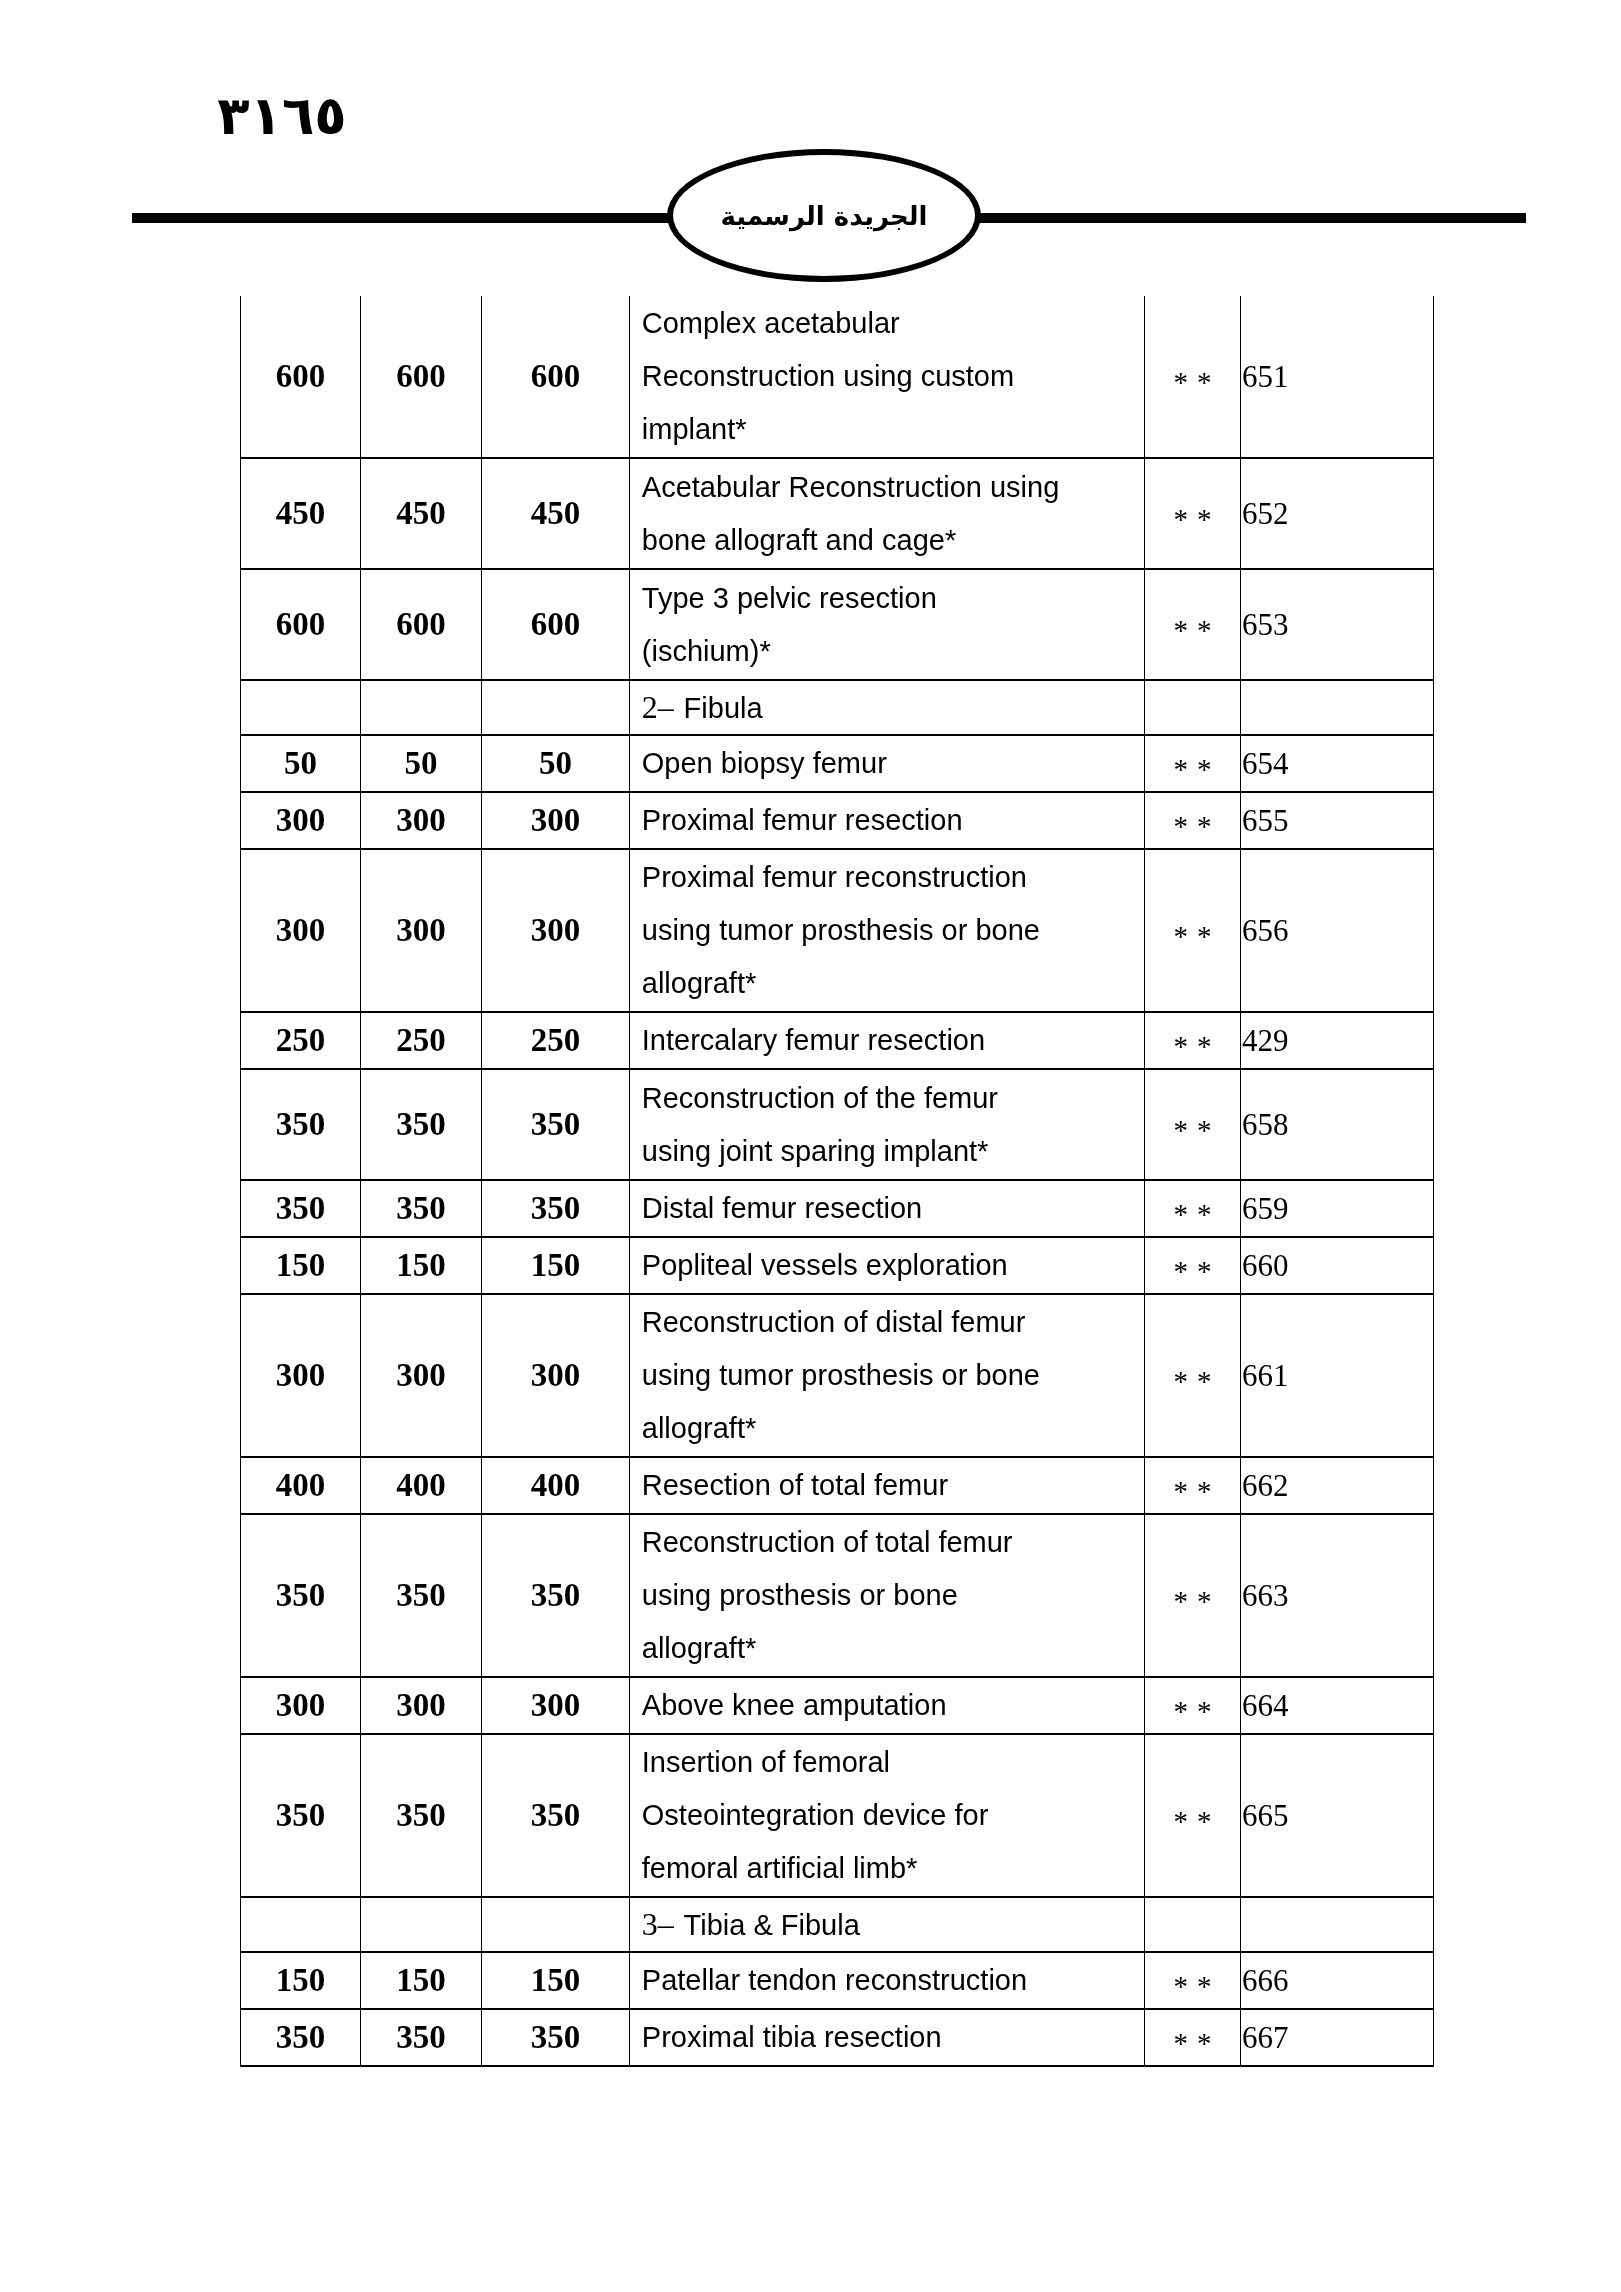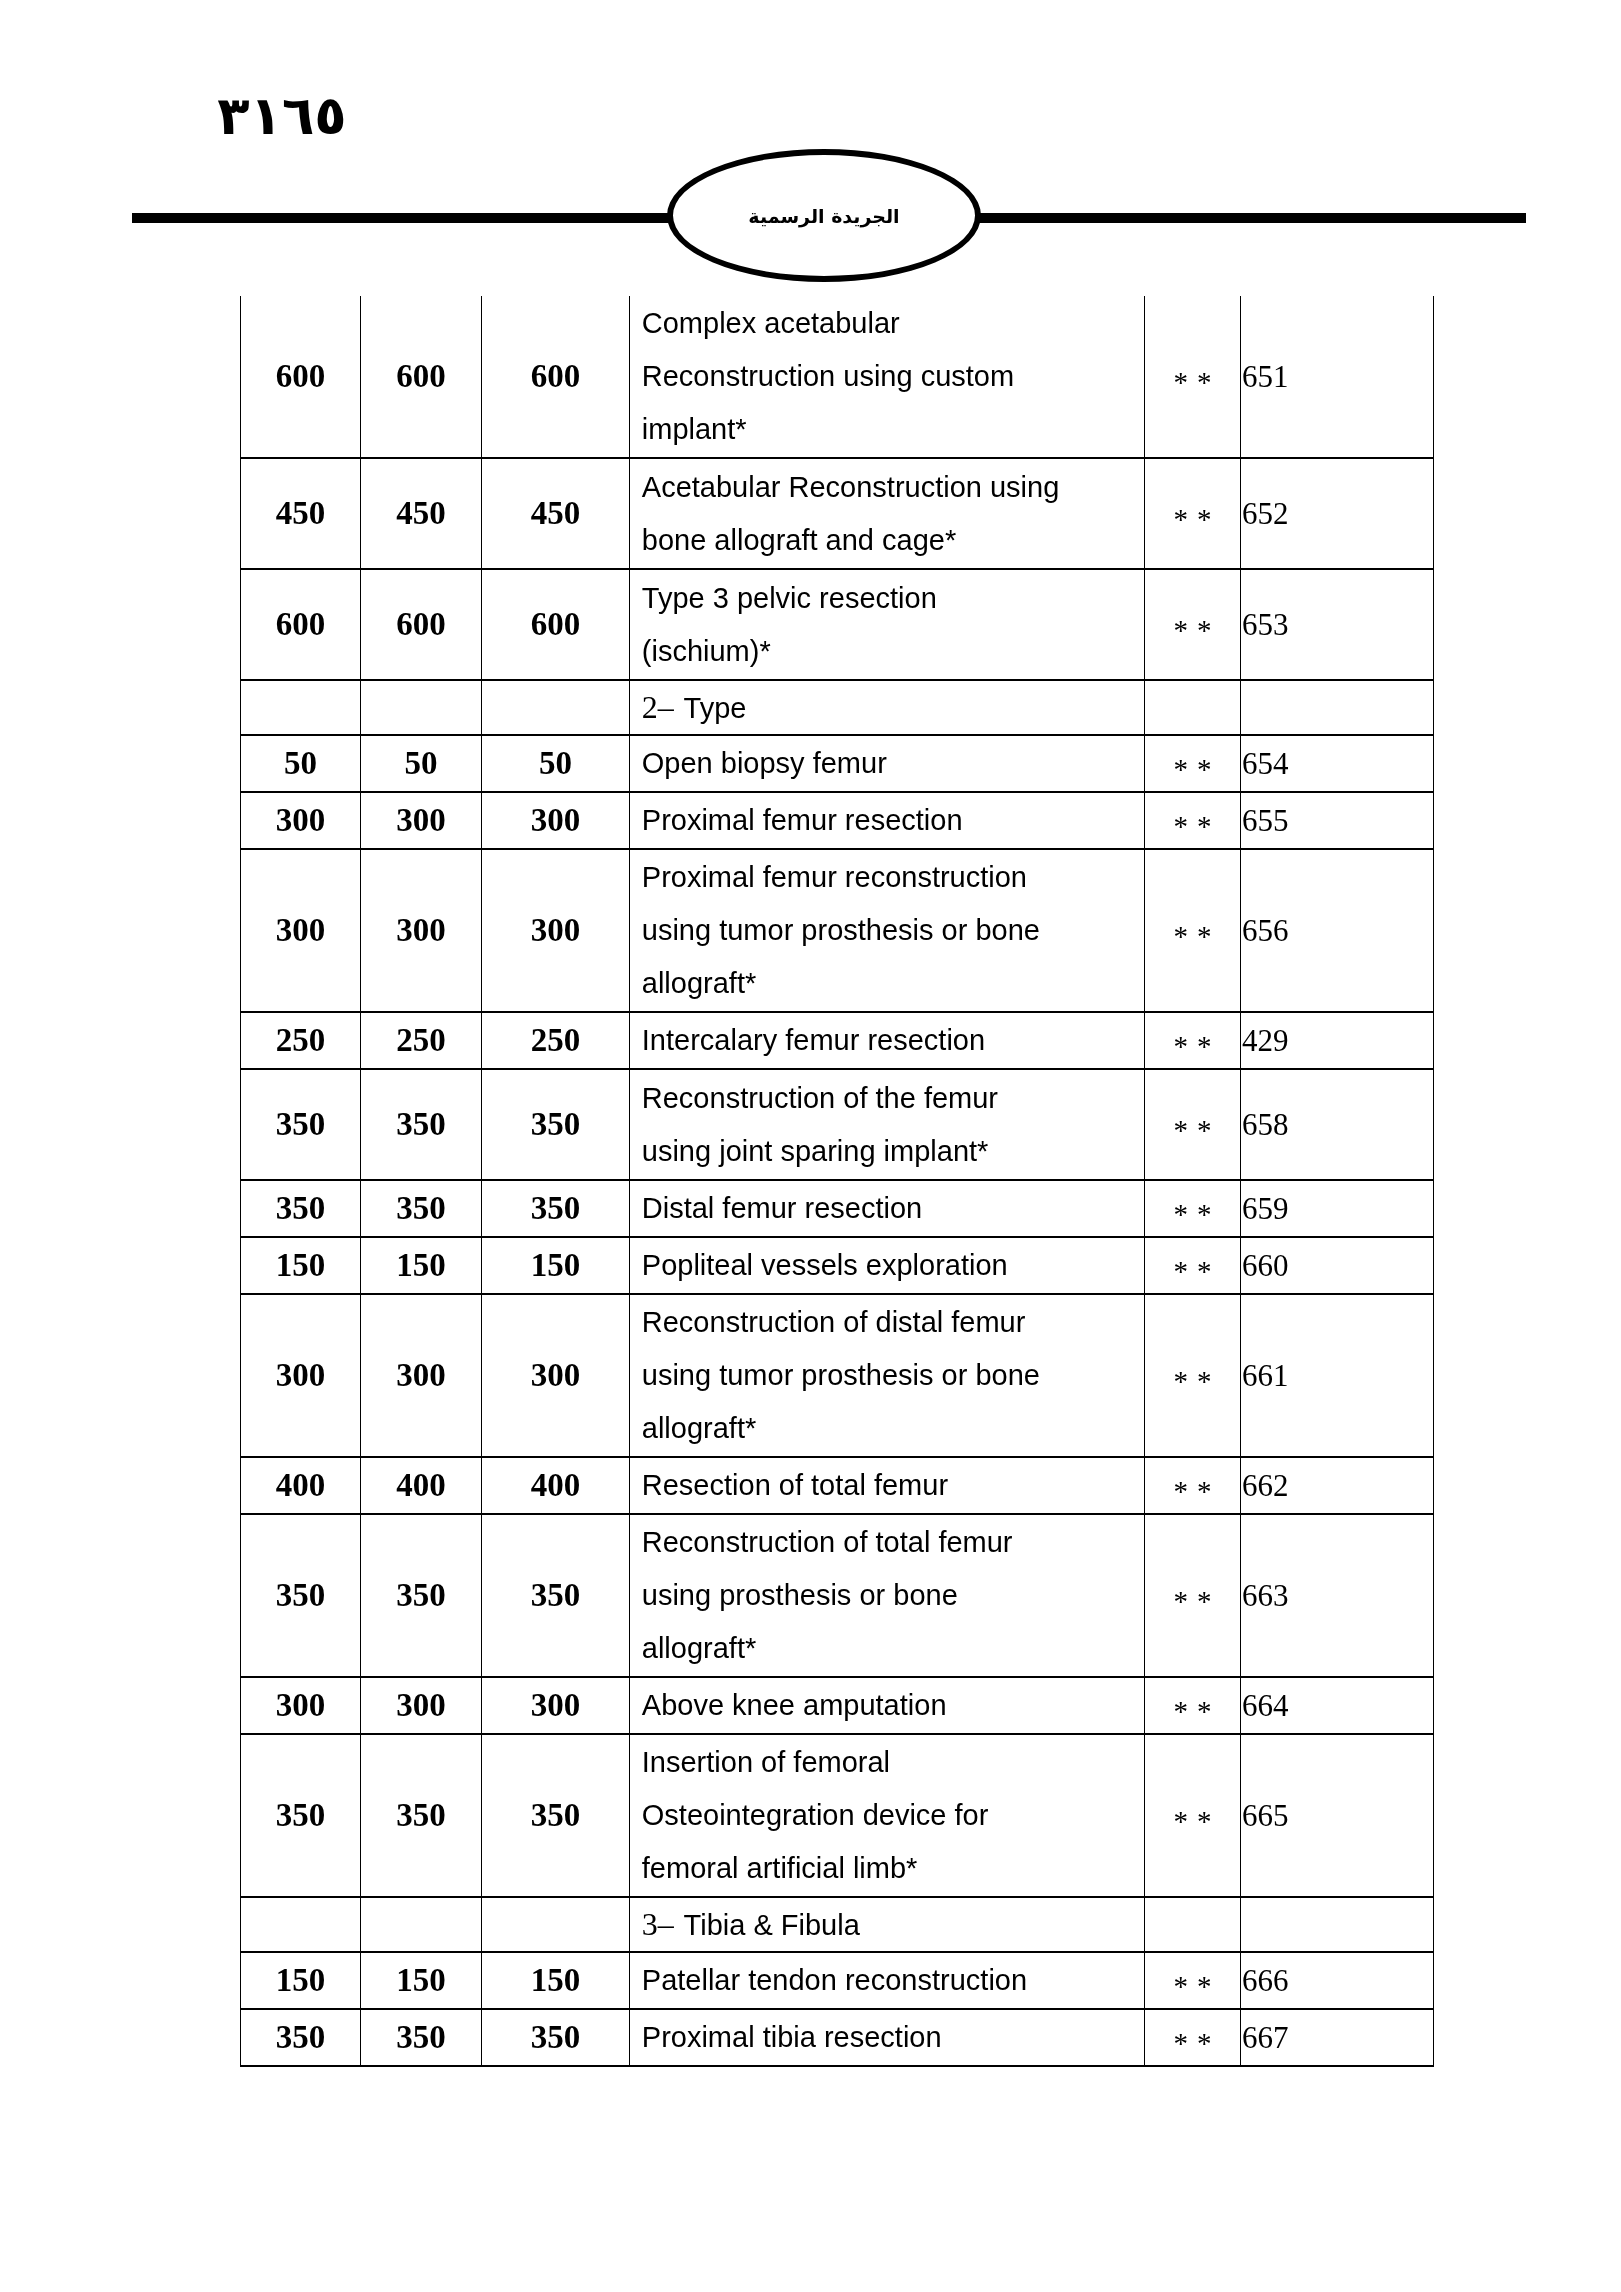--- a/index.html
+++ b/index.html
@@ -35,21 +35,21 @@
     background: #fff;
     border: 6.9px solid #000;
     border-radius: 50%;
     box-sizing: border-box;
     display: flex; align-items: center; justify-content: center;
     z-index: 2;
   }
   .title-ellipse span {
     font-family: "DejaVu Sans", sans-serif;
     font-weight: bold;
-    font-size: 19px;
+    font-size: 26px;
     direction: rtl;
     white-space: nowrap;
   }
 
   
   table.fees {
     position: absolute;
     left: 240px; top: 296px;
     width: 1192px;
     border-collapse: collapse;
@@ -166,21 +166,21 @@
           <td class="price">600</td>
           <td class="desc">Type 3 pelvic resection
 (ischium)*</td>
           <td class="mark"><span class="mark-inner">**</span></td>
           <td class="code">653</td>
         </tr>
         <tr class="sec">
           <td class="price"></td>
           <td class="price"></td>
           <td class="price"></td>
-          <td class="sectitle"><span class="sec-num">2–</span><span class="sec-label">Type</span></td>
+          <td class="sectitle"><span class="sec-num">2–</span><span class="sec-label">Fibula</span></td>
           <td class="mark"></td>
           <td class="code"></td>
         </tr>
         <tr class="l1">
           <td class="price">50</td>
           <td class="price">50</td>
           <td class="price">50</td>
           <td class="desc">Open biopsy femur</td>
           <td class="mark"><span class="mark-inner">**</span></td>
           <td class="code">654</td>

